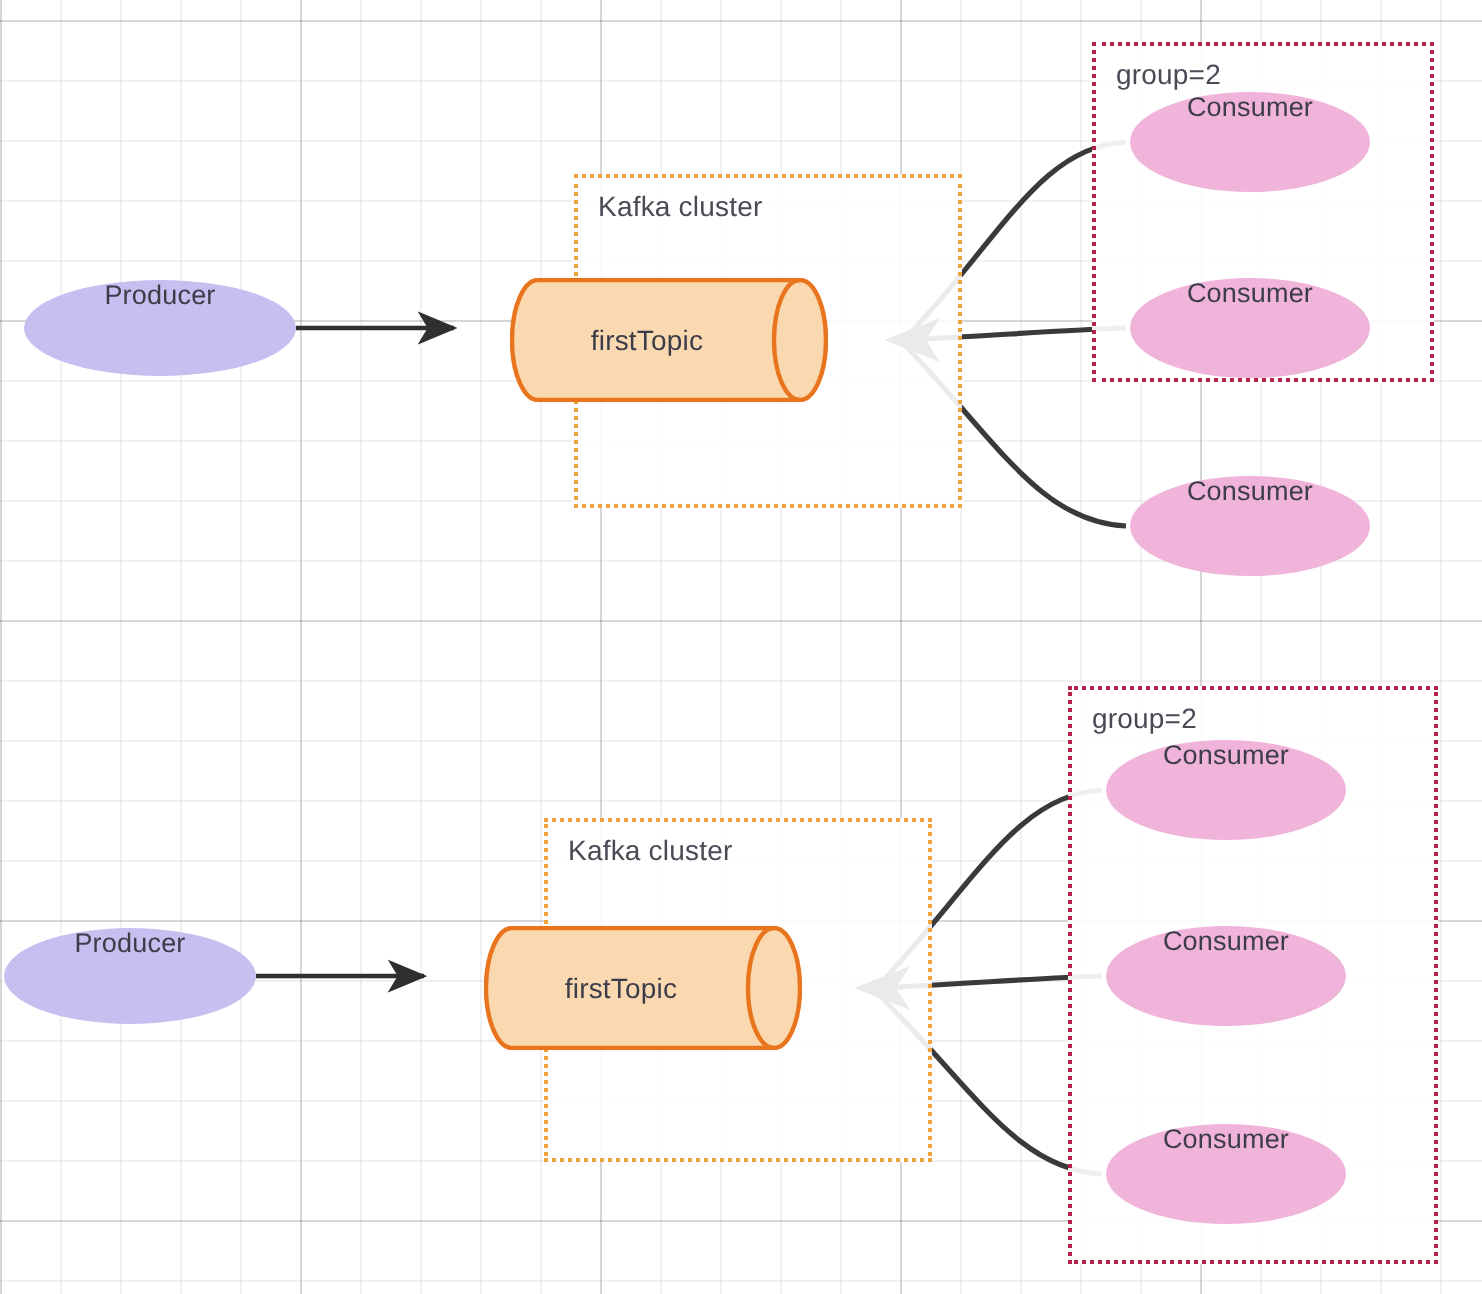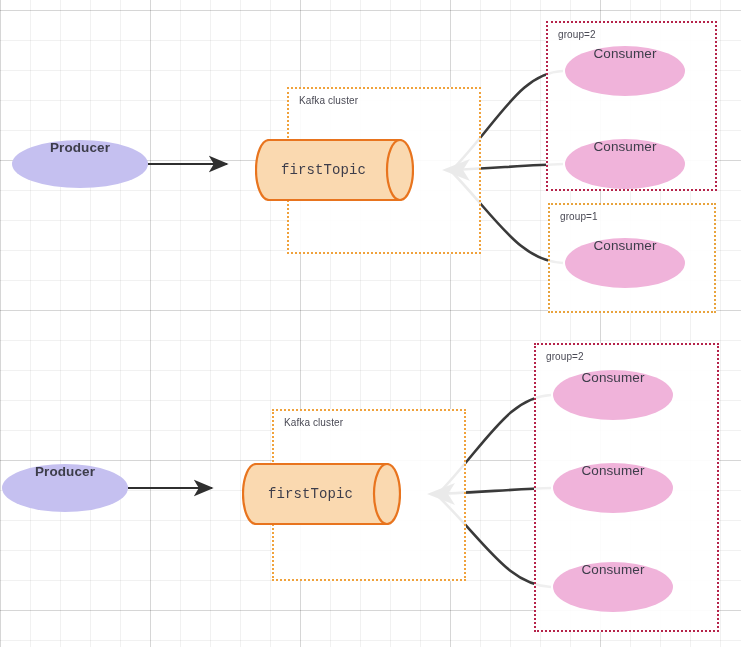--- a/index.html
+++ b/index.html
@@ -49,45 +49,43 @@
     position: absolute;
     box-sizing: border-box;
     border: 2px dotted #f0a23c;
     background: rgba(255,255,255,0.90);
     margin-left: 48px;
   }
   .box-label {
     position: absolute;
     left: 10px;
     top: 6px;
-    font-size: 10px;
+    font-size: 14px;
     color: #4a4a55;
     white-space: nowrap;
     letter-spacing: 0.1px;
   }
   .ellipse {
     position: absolute;
     box-sizing: border-box;
     border-radius: 50%;
     display: flex;
     justify-content: center;
     font-size: 13.5px;
     color: #3d3d4a;
     letter-spacing: 0.1px;
   }
   .ellipse.producer {
     background: #c5c0f0;
-    font-weight: bold;
   }
   .ellipse.consumer {
     background: #f0b3da;
   }
   .cylinder {
     position: absolute;
-    font-family: Liberation Mono, monospace;
   }
   .cylinder .label {
     position: absolute;
     left: 0;
     top: 0;
     width: 100%;
     height: 100%;
     display: flex;
     align-items: center;
     justify-content: center;
@@ -152,23 +150,20 @@
   </div>
 
   <div class="ellipse consumer" style="left:565px; top:46px; width:120px; height:50px;">
     <span>Consumer</span>
   </div>
 
   <div class="ellipse consumer" style="left:565px; top:139px; width:120px; height:50px;">
     <span>Consumer</span>
   </div>
 
-  <div class="group-box orange" style="left:548px; top:203px; width:168px; height:110px;">
-    <span class="box-label">group=1</span>
-  </div>
 
   <div class="ellipse consumer" style="left:565px; top:238px; width:120px; height:50px;">
     <span>Consumer</span>
   </div>
 
   <div class="ellipse producer" style="left:2px; top:464px; width:126px; height:48px;">
     <span>Producer</span>
   </div>
 
   <div class="cluster-box" style="left:224px; top:409px; width:194px; height:172px;">

